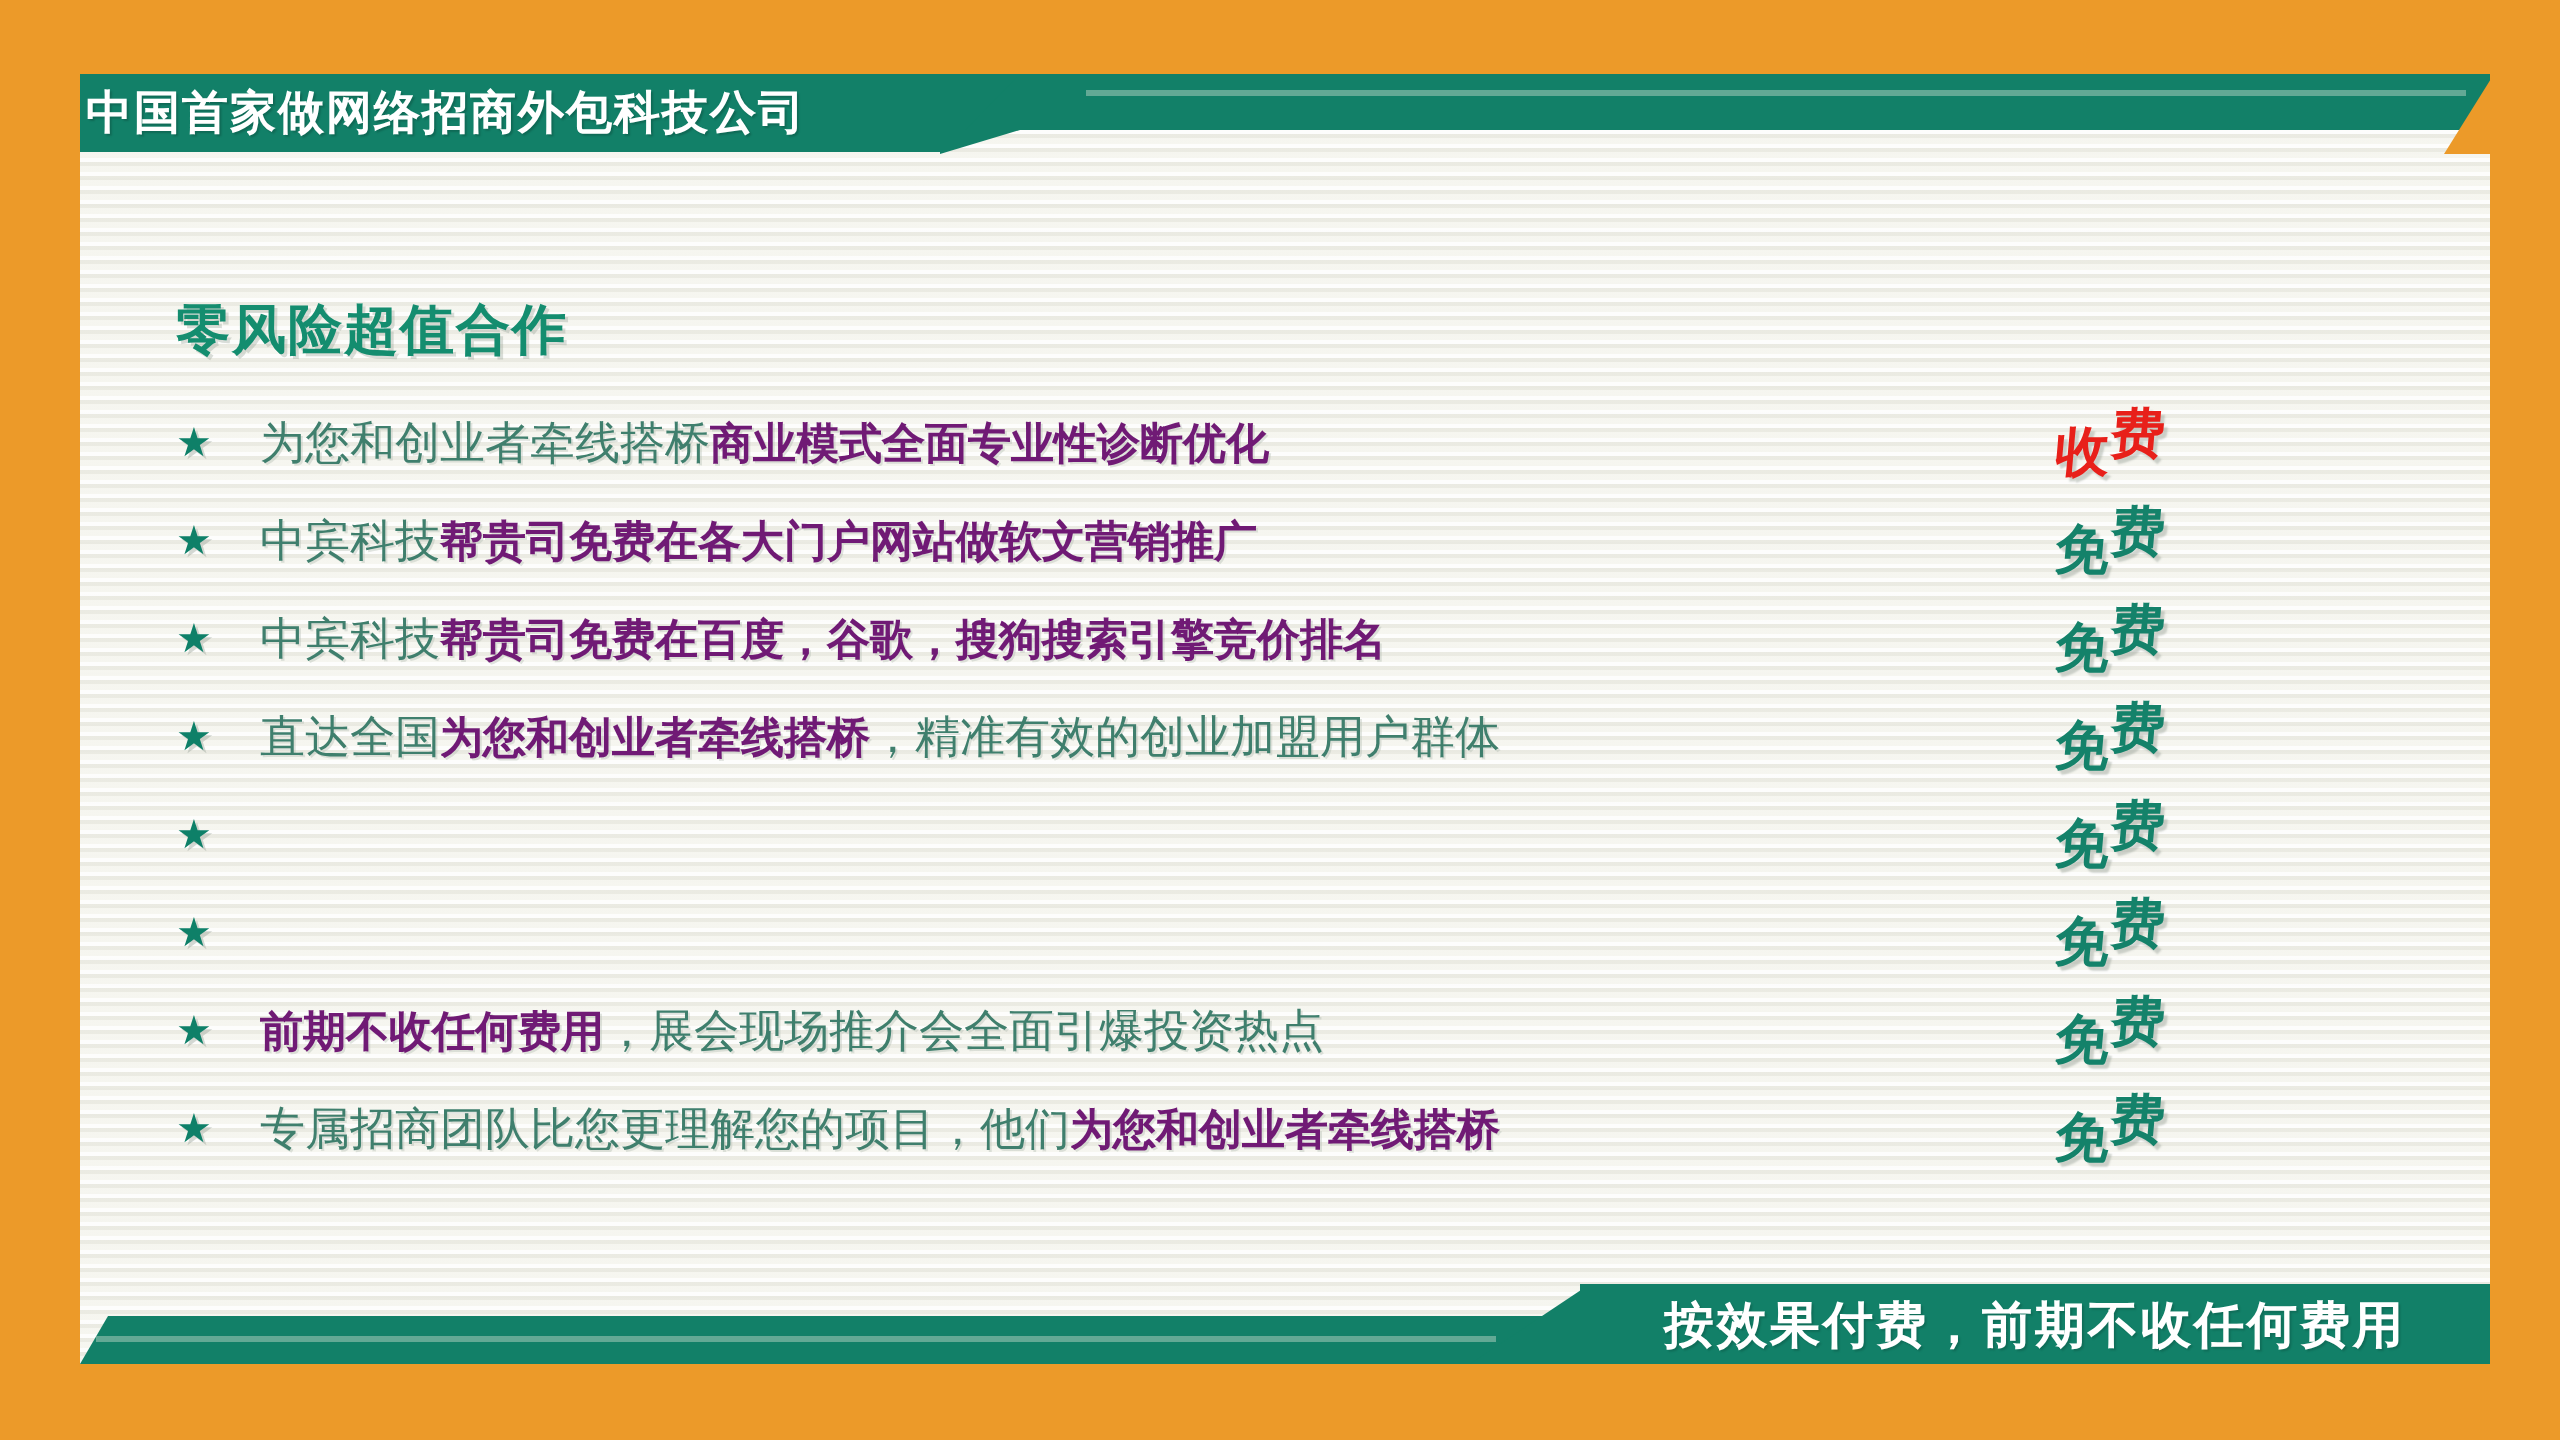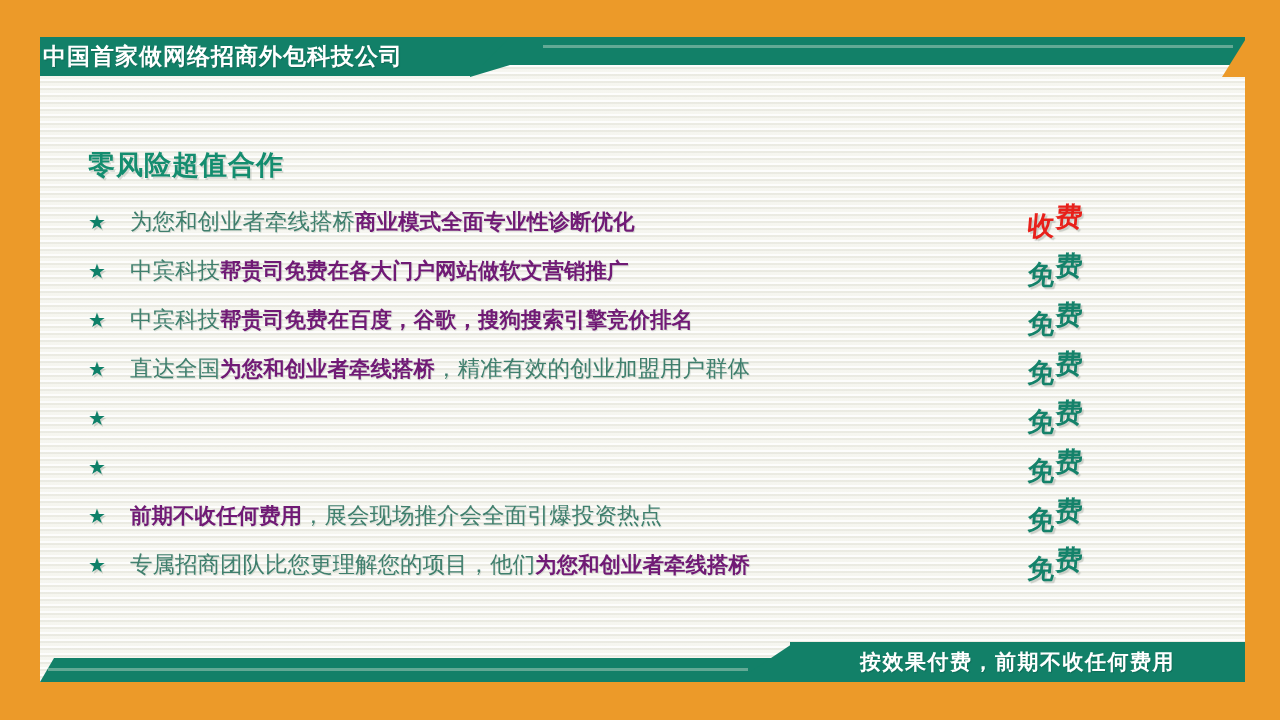--- a/index.html
+++ b/index.html
@@ -117,21 +117,21 @@
   }
   .ftr-line{
     position:absolute;left:48px;top:668px;width:700px;height:3px;
     background:#63a995;
   }
   .ftr-text{
     position:absolute;left:790px;top:642px;width:455px;height:40px;
     display:flex;align-items:center;justify-content:center;
   }
   .ftr-text span{
-    color:#ffffff;font-size:21px;font-weight:bold;letter-spacing:1.5px;
+    color:#ffffff;font-size:25px;font-weight:bold;letter-spacing:1.5px;
     text-shadow:1px 1px 1px rgba(0,0,0,0.15);
   }
 </style>
 </head>
 <body>
 
 <div id="slide">
 
   <div class="orange-frame"></div>
   <div class="paper"></div>

